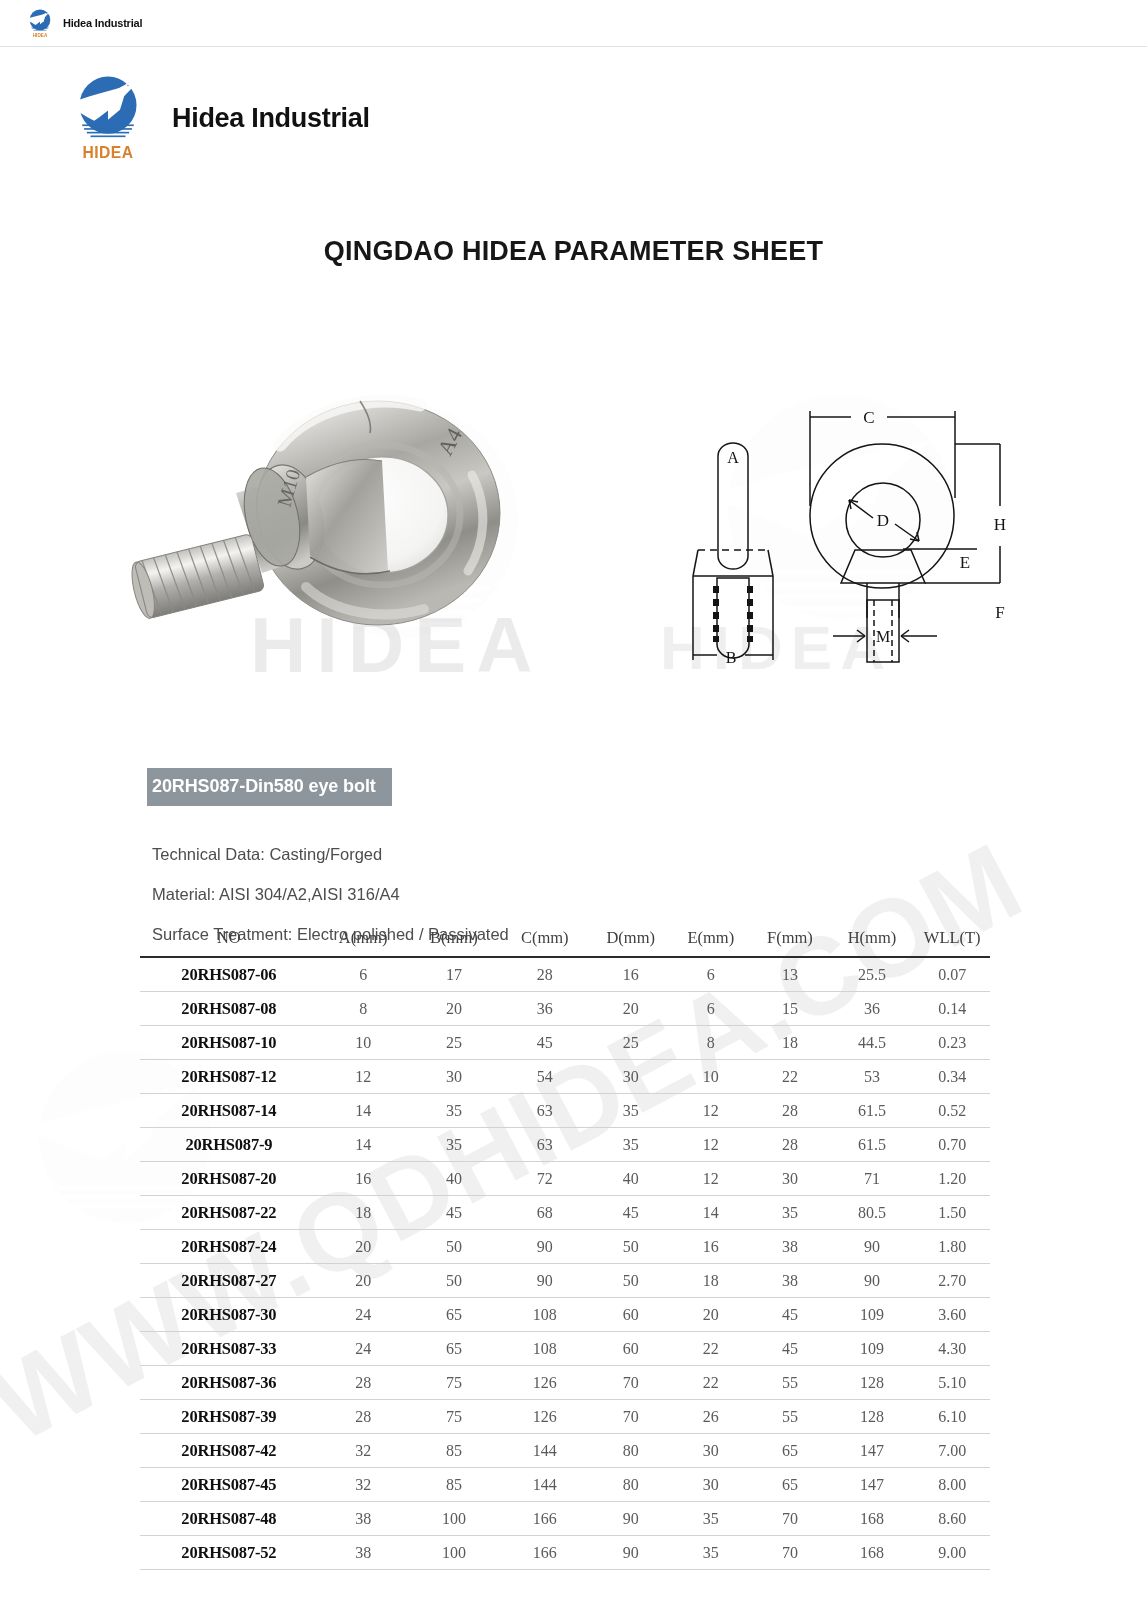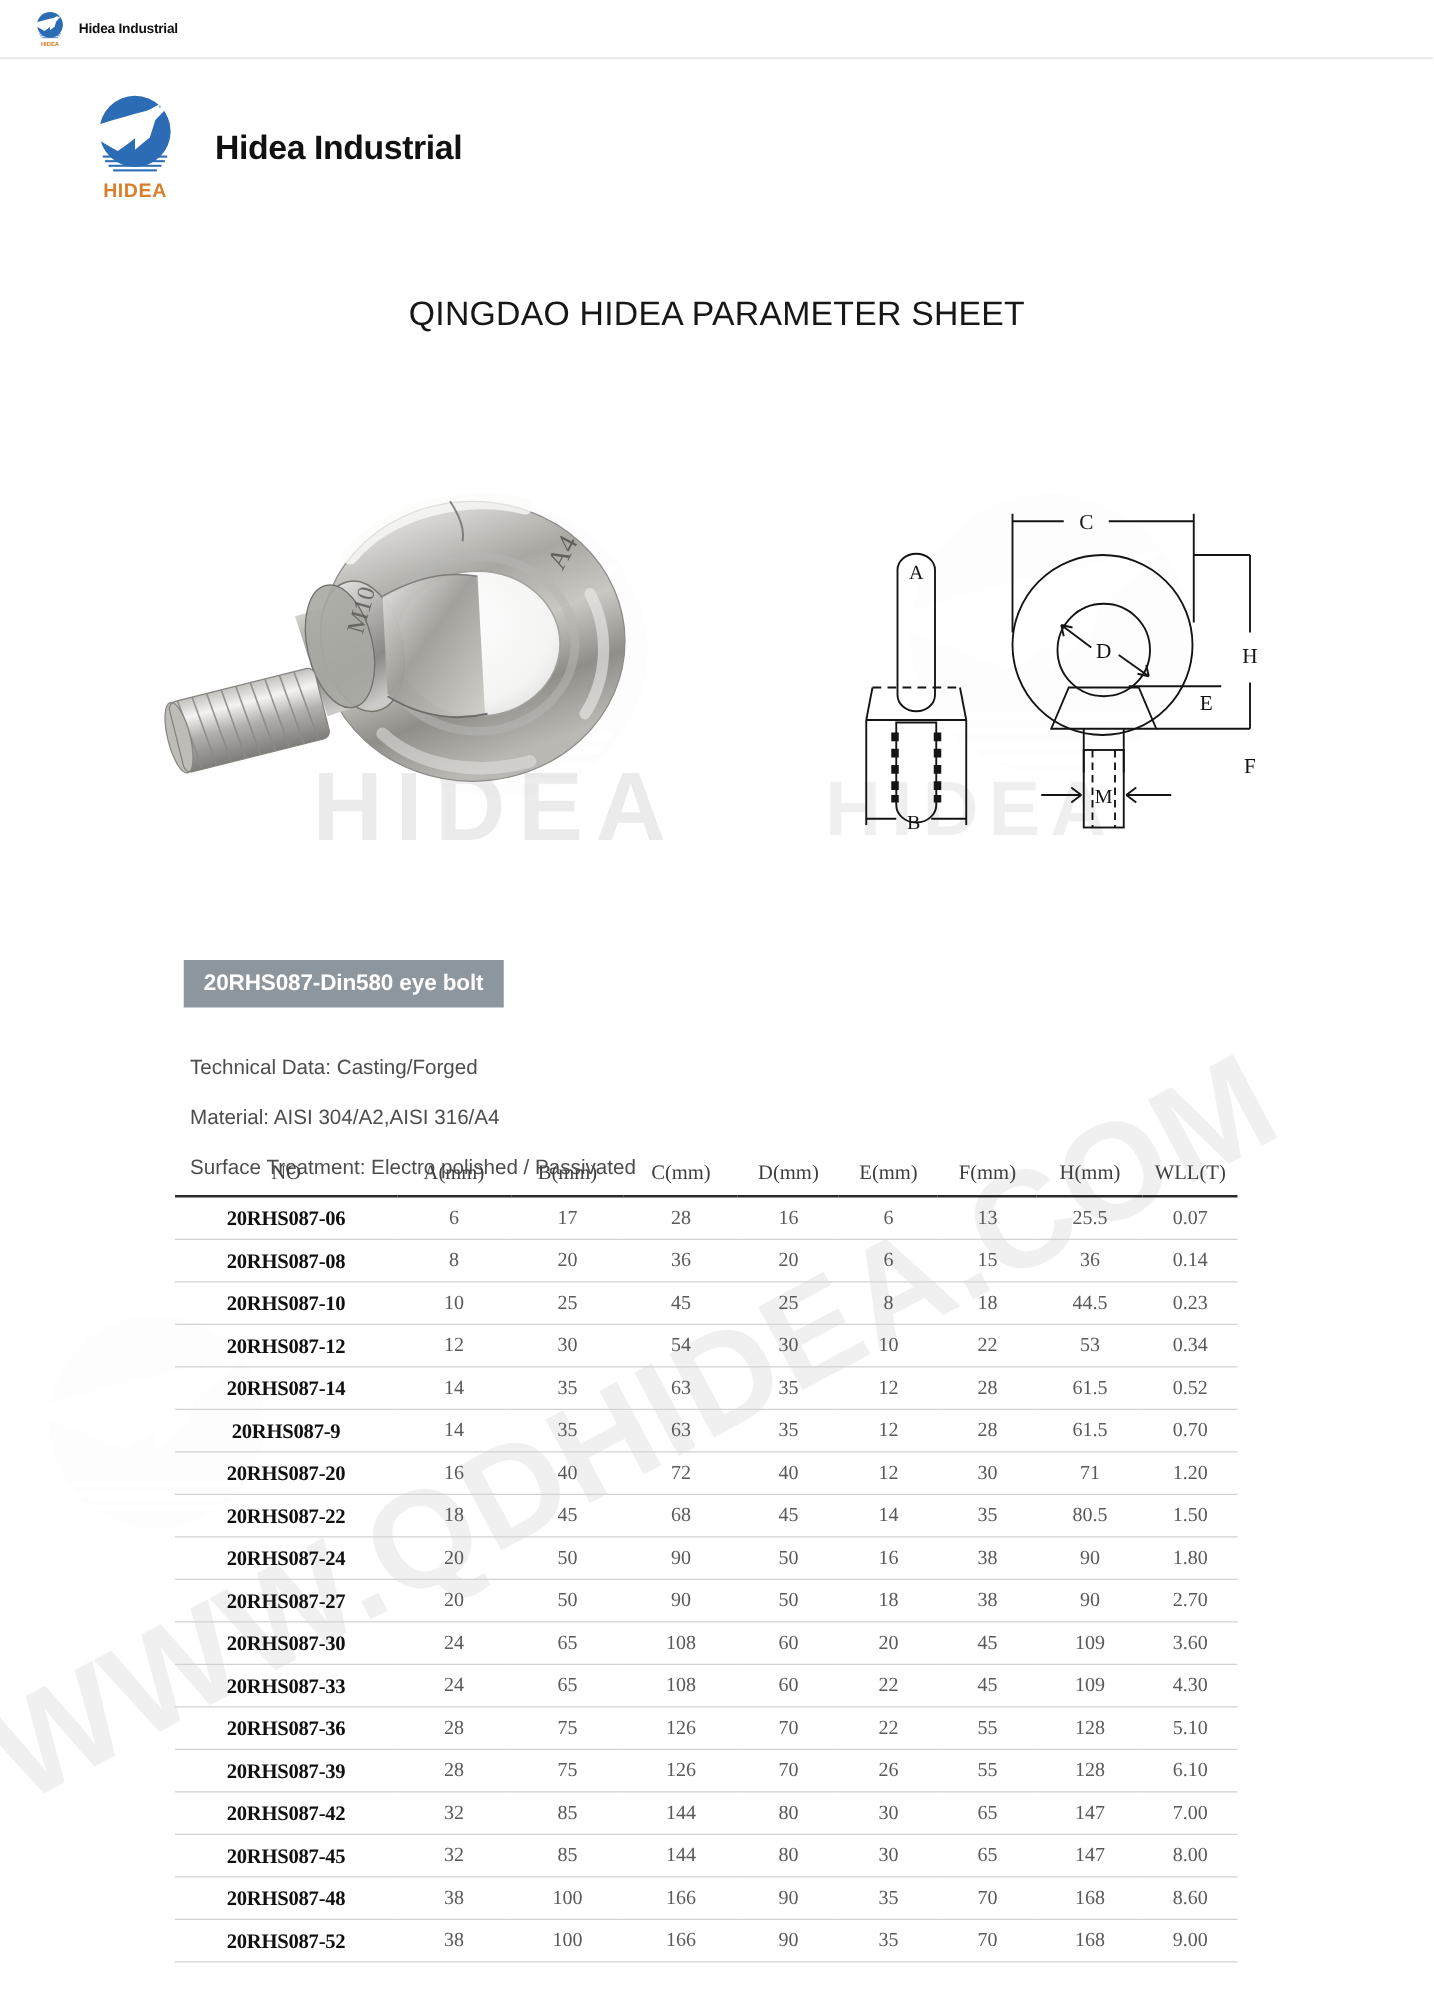--- a/index.html
+++ b/index.html
@@ -73,21 +73,21 @@
   #main-logo-text{
     font-size:27px;font-weight:bold;color:#111;
     letter-spacing:-0.3px;
     font-family:"Liberation Sans", sans-serif;
   }
 
   
   #sheet-title{
     position:absolute;left:0;top:236px;width:1147px;
     text-align:center;
-    font-size:27px;font-weight:normal;
+    font-size:27px;font-weight:bold;
     letter-spacing:0.2px;
     color:#171717;z-index:5;
     font-family:"Liberation Sans", sans-serif;
   }
 
   
   #product-photo{
     position:absolute;left:120px;top:365px;width:430px;height:310px;z-index:4;
   }
 
@@ -95,21 +95,21 @@
   #tech-drawing{
     position:absolute;left:655px;top:378px;width:390px;height:295px;z-index:4;
   }
 
   
   #product-band{
     position:absolute;left:147px;top:768px;
     background:#8d959d;
     color:#ffffff;
     font-size:18px;font-weight:bold;
-    padding:8px 16px 9px 16px;
+    padding:8px 16px 9px 5px;
     z-index:5;
     letter-spacing:-0.1px;
     font-family:"Liberation Sans", sans-serif;
   }
 
   
   #spec-lines{
     position:absolute;left:152px;top:826px;z-index:5;
   }
   .spec-line{

